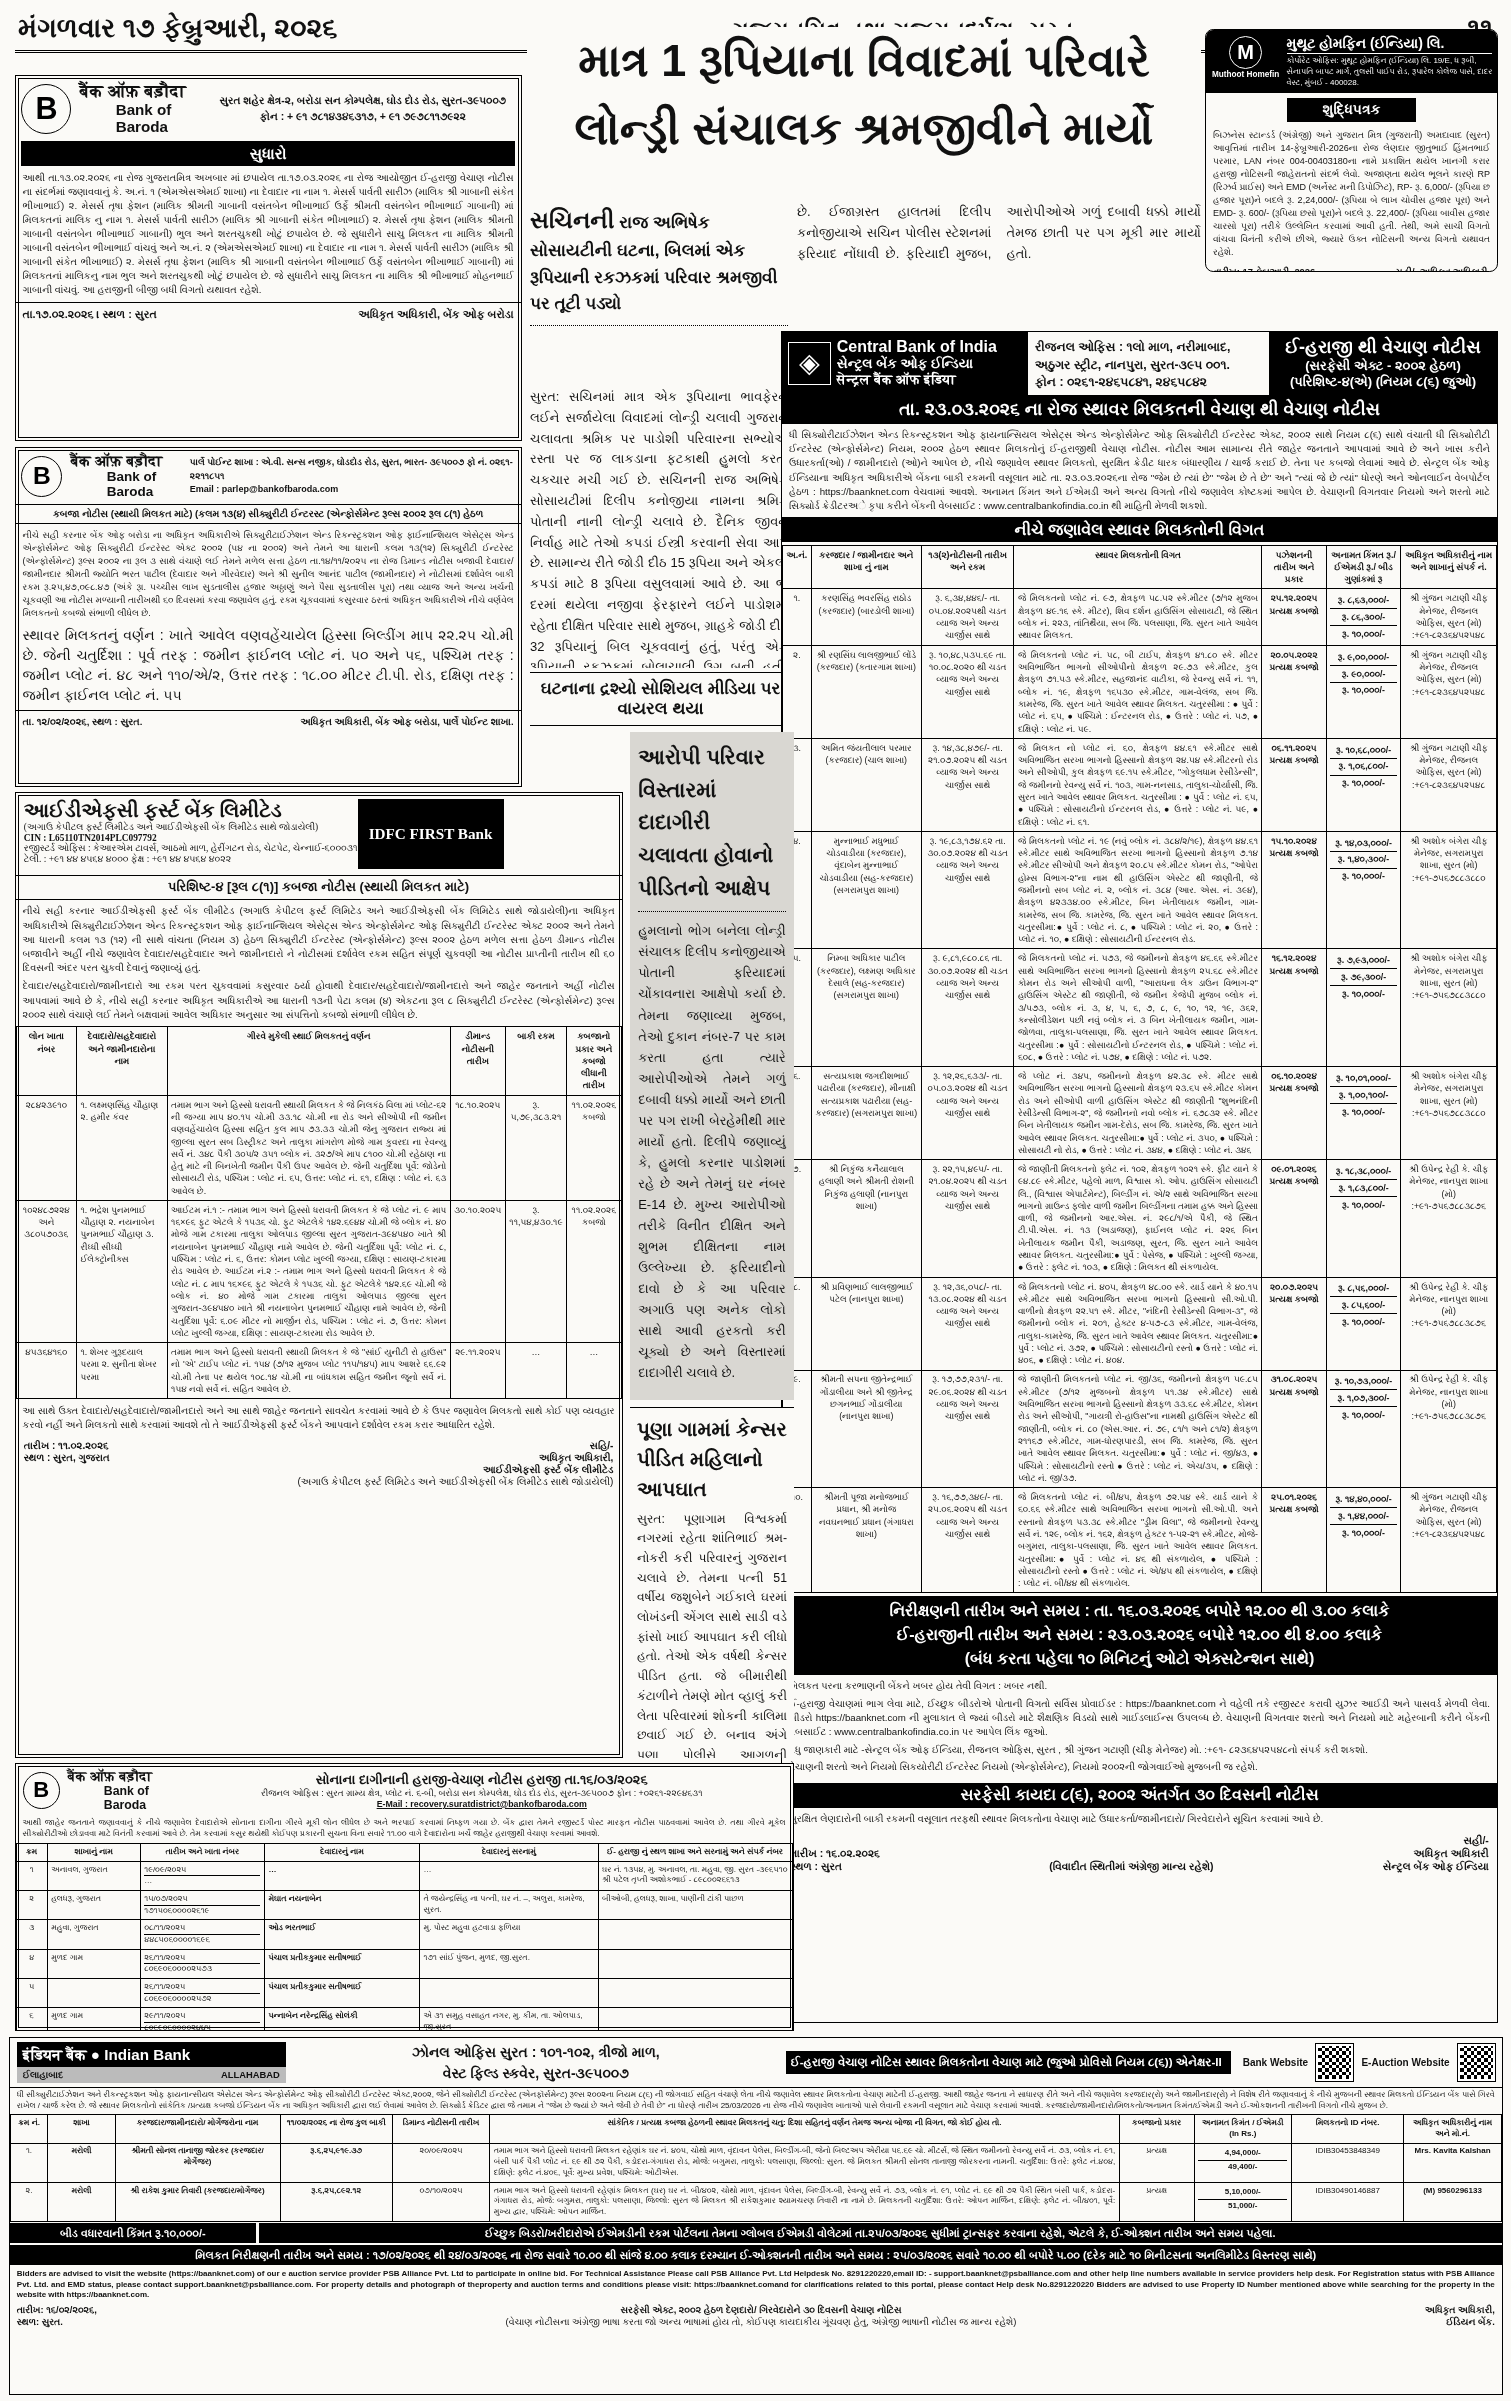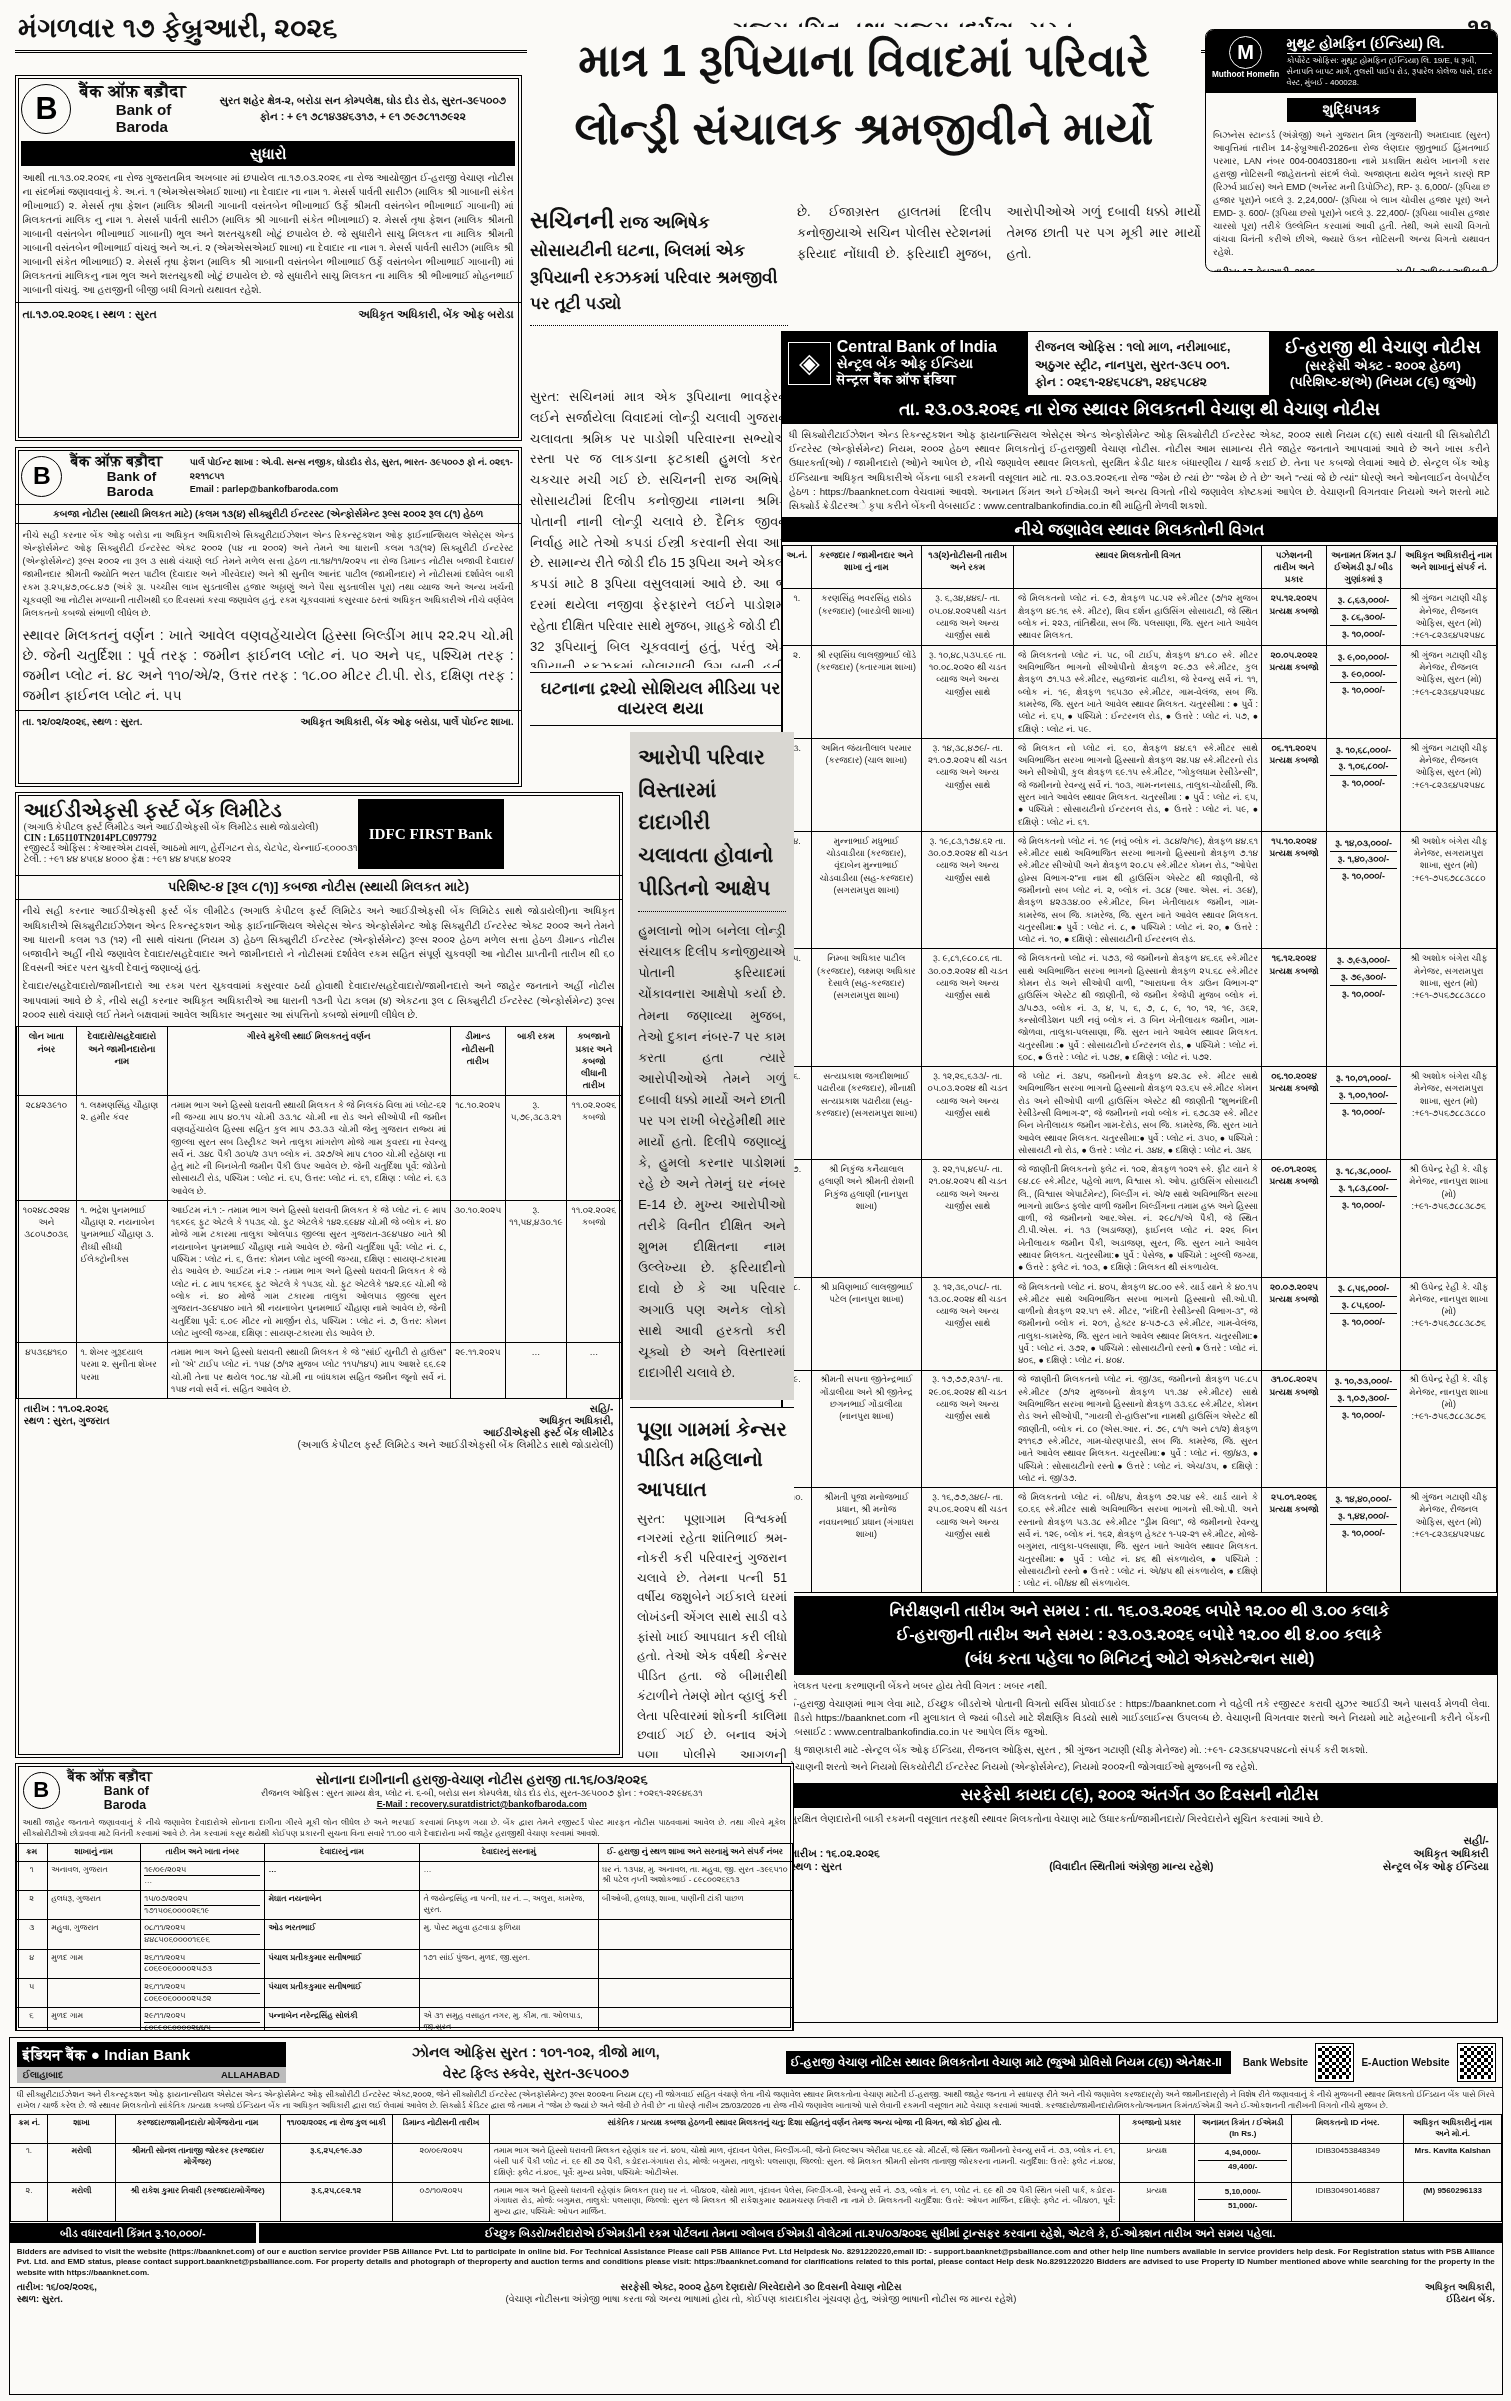--- a/index.html
+++ b/index.html
@@ -405,20 +405,21 @@
           <tr>
             <td class="c">૪૫૩૬૪૧૬૦</td>
             <td>૧. શેખર ગુરૂદયાલ પરમા ૨. સુનીતા શેખર પરમા</td>
             <td class="just">તમામ ભાગ અને હિસ્સો ધરાવતી સ્થાયી મિલકત કે જે "સાંઈ યુનીટી રો હાઉસ" નો 'એ' ટાઈપ પ્લોટ નં. ૧૫૪ (૭/૧૨ મુજબ પ્લોટ ૧૧૫/૧૪૫) માપ આશરે ૬૬.૯૨ ચો.મી તેના પર થયેલ ૧૦૮.૧૪ ચો.મી ના બાંધકામ સહિત જમીન જૂનો સર્વે નં. ૧૫૪ નવો સર્વે નં. સહિત આવેલ છે.</td>
             <td class="c">૨૯.૧૧.૨૦૨૫</td>
             <td class="c">…</td>
             <td class="c">…</td>
           </tr>
         </tbody>
     </table>
+    <div class="body-sm just">આ સાથે ઉક્ત દેવાદારો/સહદેવાદારો/જામીનદારો અને આ સાથે જાહેર જનતાને સાવચેત કરવામાં આવે છે કે ઉપર જણાવેલ મિલકતો સાથે કોઈ પણ વ્યવહાર કરવો નહીં અને મિલકતો સાથે કરવામાં આવશે તો તે આઈડીએફસી ફર્સ્ટ બેંકને આપવાને દર્શાવેલ રકમ કરાર આધારિત રહેશે.</div>
     <div style="display:flex; justify-content:space-between; padding:3.5px 8.2px 5.9px 8.2px; font-size:10px;">
       <div class="b">
         <div>તારીખ : ૧૧.૦૨.૨૦૨૬</div>
         <div>સ્થળ : સુરત, ગુજરાત</div>
       </div>
       <div class="r b">
         <div>સહિ/-</div>
         <div>અધિકૃત અધિકારી,</div>
         <div>આઈડીએફસી ફર્સ્ટ બેંક લીમીટેડ</div>
         <div style="font-weight:normal;">(અગાઉ કેપીટલ ફર્સ્ટ લિમિટેડ અને આઈડીએફસી બેંક લિમીટેડ સાથે જોડાયેલી)</div>
@@ -610,20 +611,21 @@
             </td>
             <td class="c">IDIB30490146887</td>
             <td class="c b">(M) 9560296133</td>
           </tr>
         </tbody>
     </table>
     <div style="display:flex; gap:3px; margin-top:1.2px;">
       <div class="bar" style="flex:0 0 246px; font-size:11px;">બીડ વધારવાની કિંમત રૂ.૧૦,૦૦૦/-</div>
       <div class="bar" style="flex:1; font-size:11px;">ઈચ્છુક બિડરો/ખરીદારોએ ઈએમડીની રકમ પોર્ટલના તેમના ગ્લોબલ ઈએમડી વોલેટમાં તા.૨૫/૦૩/૨૦૨૬ સુધીમાં ટ્રાન્સફર કરવાના રહેશે, એટલે કે, ઈ-ઓક્શન તારીખ અને સમય પહેલા.</div>
     </div>
+    <div class="bar" style="margin-top:2.3px; font-size:11px;">મિલકત નિરીક્ષણની તારીખ અને સમય : ૧૭/૦૨/૨૦૨૬ થી ૨૪/૦૩/૨૦૨૬ ના રોજ સવારે ૧૦.૦૦ થી સાંજે ૪.૦૦ કલાક દરમ્યાન ઈ-ઓક્શનની તારીખ અને સમય : ૨૫/૦૩/૨૦૨૬ સવારે ૧૦.૦૦ થી બપોરે ૫.૦૦ (દરેક માટે ૧૦ મિનીટસના અનલિમીટેડ વિસ્તરણ સાથે)</div>
     <div class="tiny just b" style="padding:3.5px 7px 1.2px 7px;">Bidders are advised to visit the website (https://baanknet.com) of our e auction service provider PSB Alliance Pvt. Ltd to participate in online bid. For Technical Assistance Please call PSB Alliance Pvt. Ltd Helpdesk No. 8291220220,email ID: - support.baanknet@psballiance.com and other help line numbers available in service providers help desk. For Registration status with PSB Alliance Pvt. Ltd. and EMD status, please contact support.baanknet@psballiance.com. For property details and photograph of theproperty and auction terms and conditions please visit: https://baanknet.comand for clarifications related to this portal, please contact Help desk No.8291220220 Bidders are advised to use Property ID Number mentioned above while searching for the property in the website with https://baanknet.com.</div>
     <div style="display:flex; justify-content:space-between; padding:1.2px 7px 4.7px 7px; font-size:9.4px;align-items:center;">
       <div class="b">
         <div>તારીખ: ૧૬/૦૨/૨૦૨૬,</div>
         <div>સ્થળ: સુરત.</div>
       </div>
       <div class="c">
         <div class="b">સરફેસી એક્ટ, ૨૦૦૨ હેઠળ દેણદારો/ ગિરવેદારોને ૩૦ દિવસની વેચાણ નોટિસ</div>
         <div>(વેચાણ નોટીસના અંગ્રેજી ભાષા કરતા જો અન્ય ભાષામાં હોય તો, કોઈપણ કાયદાકીય ગૂંચવણ હેતુ, અંગ્રેજી ભાષાની નોટીસ જ માન્ય રહેશે)</div>
       </div>

